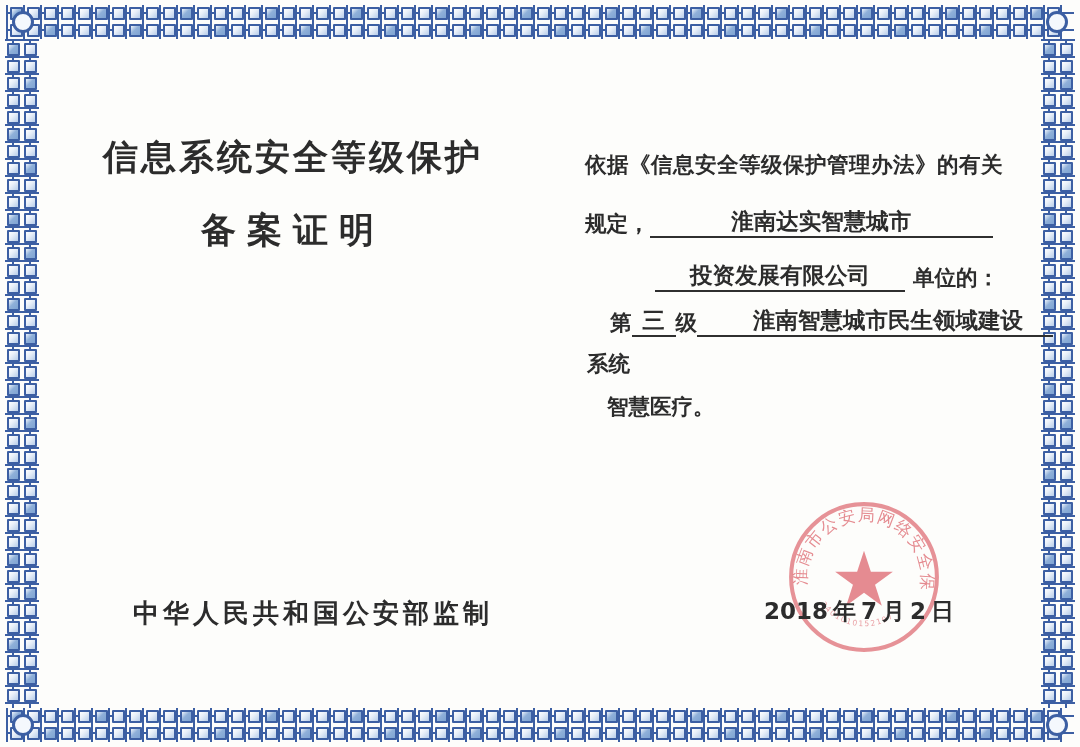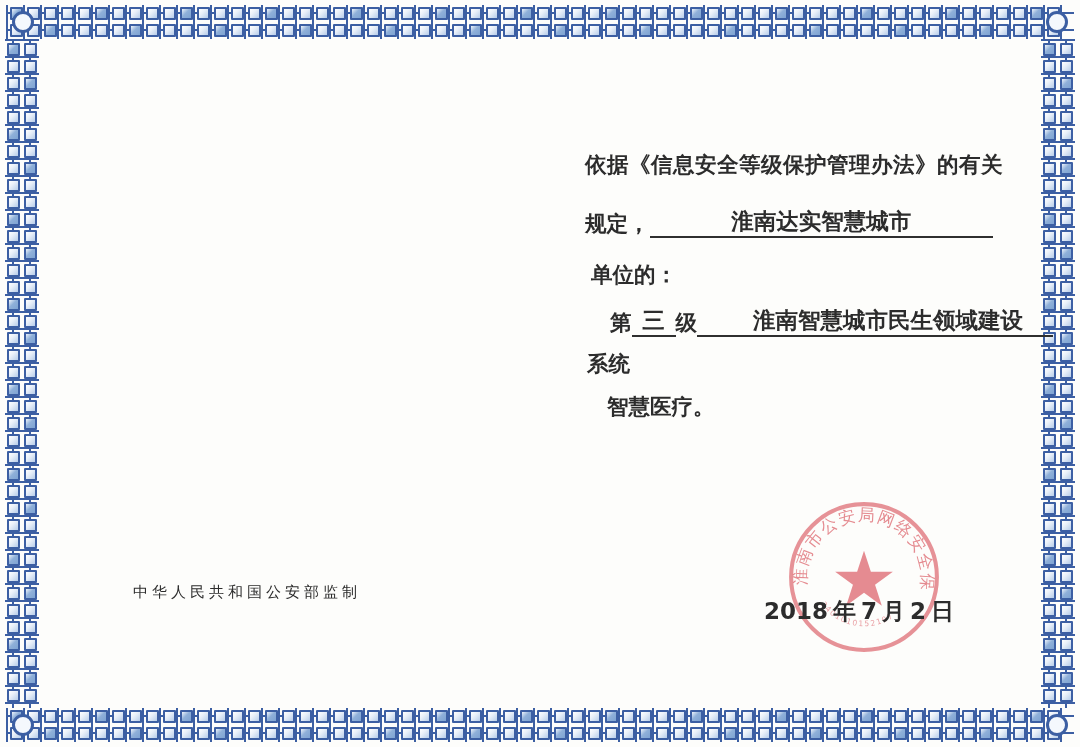--- a/index.html
+++ b/index.html
@@ -67,21 +67,21 @@
   .r4 .grade{width:44px;}
   .r4 .gap{width:26px;}
   .r4 .blank.long{width:330px;}
   .r5{left:583px;top:351px;}
   .r5 .blank{margin-left:107px;padding:0 10px;}
   .r6{left:607px;top:394px;}
 
   .cert-row{position:absolute;left:133px;top:514px;white-space:nowrap;}
   .cert-label{font-size:23px;font-weight:600;}
   .cert-value{font-family:"DejaVu Sans","Liberation Sans",sans-serif;font-size:24px;font-weight:bold;letter-spacing:0.5px;color:#333;}
-  .issuer{position:absolute;left:133px;top:583px;font-size:15px;font-weight:400;letter-spacing:4px;white-space:nowrap;}
+  .issuer{position:absolute;left:133px;top:596px;font-size:26px;font-weight:700;letter-spacing:4px;white-space:nowrap;}
 
   .seal-caption{position:absolute;left:752px;top:551px;font-size:23px;font-weight:bold;letter-spacing:1px;white-space:nowrap;}
   .date-row{position:absolute;left:764px;top:596px;font-size:23px;font-weight:bold;white-space:nowrap;}
   .date-row span{margin-right:5px;}
   .date-row .num{font-family:"DejaVu Sans","Liberation Sans",sans-serif;font-size:23px;}
 
   .seal{position:absolute;left:783px;top:496px;width:162px;height:162px;z-index:1;opacity:0.85;}
 </style>
 </head>
 <body style="--border-dark: #3c5fa3; --seal-red: #d9565f; --ink: #2c2c2c;">
@@ -516,32 +516,35 @@
     </text>
     <text font-size="7.5" letter-spacing="1.5" style="fill:var(--seal-red)" fill-opacity="0.65" font-family="DejaVu Sans, Liberation Sans, sans-serif">
       <textPath href="#sealBottomArc" startOffset="6">3401010152197</textPath>
     </text>
     <polygon points="80,54 86.8,74.7 108.5,74.7 90.9,87.6 97.6,108.3 80,95.5 62.4,108.3 69.1,87.6 51.5,74.7 73.2,74.7" style="fill:var(--seal-red)" fill-opacity="0.8"></polygon>
   </svg>
 
   <div class="content">
 
     <div class="title-block">
+      <div class="title-line1">信息系统安全等级保护</div>
+      <div class="title-line2">备案证明</div>
     </div>
 
     <div class="row r2">
       <span>规定，</span>
       <span class="blank"><span class="fill">淮南达实智慧城市</span></span>
     </div>
 
     <div class="row r1">
       <span>依据《信息安全等级保护管理办法》的有关</span>
     </div>
 
     <div class="row r3">
+      <span class="blank"><span class="fill">投资发展有限公司</span></span>
       <span style="margin-left:8px;">单位的：</span>
     </div>
 
     <div class="row r4">
       <span>第</span>
       <span class="blank grade"><span class="fill">三</span></span>
       <span>级</span>
       <span class="blank gap"></span>
       <span class="blank long"><span class="fill">淮南智慧城市民生领域建设</span></span>
     </div>

